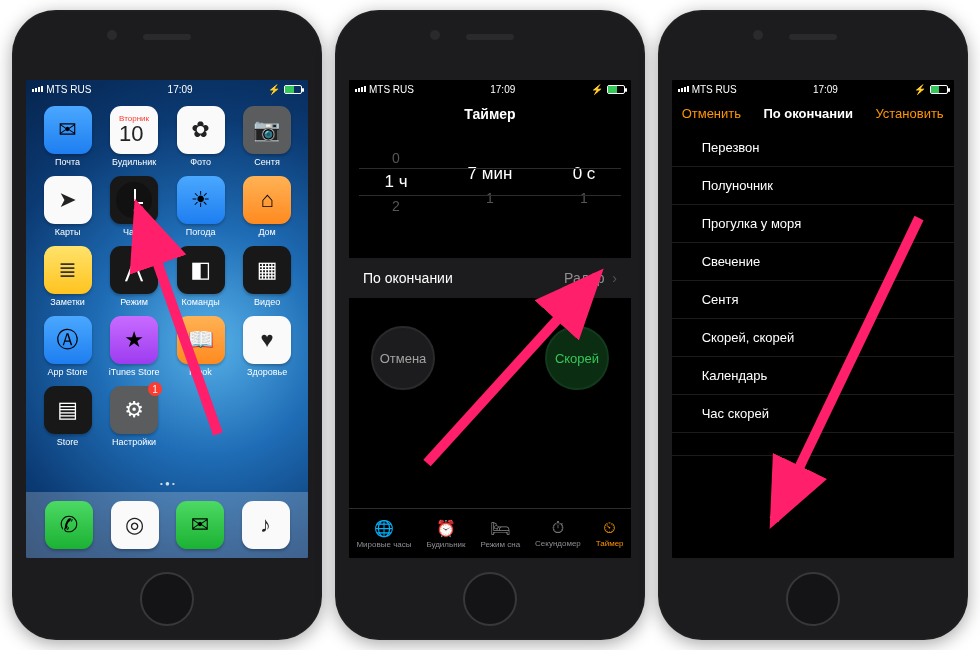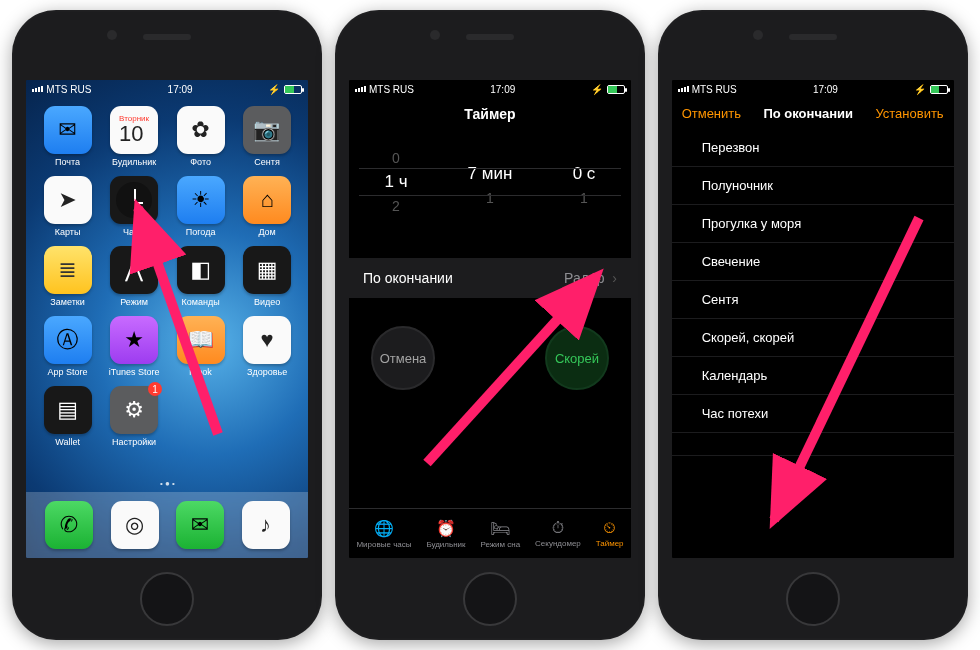--- a/index.html
+++ b/index.html
@@ -245,21 +245,21 @@
           <div class="app">
             <div class="tile c-orange">📖</div>
                    <div class="lbl">iBook</div>
           </div>
           <div class="app">
             <div class="tile c-white">♥</div>
                    <div class="lbl">Здоровье</div>
           </div>
           <div class="app">
             <div class="tile c-black">▤</div>
-                   <div class="lbl">Wallet</div>
+                   <div class="lbl">Store</div>
           </div>
           <div class="app">
             <div class="tile c-grey">⚙<span class="badge">1</span></div>
                    <div class="lbl">Настройки</div>
           </div>
         </div>
       <div class="pager">• ● •</div>
       <div class="dock" id="dock1">
           <div class="tile c-green">✆</div>
           <div class="tile c-white">◎</div>
@@ -416,21 +416,21 @@
           <div class="sound-item">
             <span>Сентя</span>
           </div>
           <div class="sound-item">
             <span>Скорей, скорей</span>
           </div>
           <div class="sound-item">
             <span>Календарь</span>
           </div>
           <div class="sound-item">
-            <span>Час потехи</span>
+            <span>Час скорей</span>
           </div>
           <div class="sound-item"></div>
         </div>
     </div>
 
     <div class="arrow" style="left:72px; top:128px;">
       <svg width="200" height="330">
         <defs>
             <marker id="ah3" markerWidth="8" markerHeight="8" refX="6" refY="3" orient="auto">
           <path d="M0,0 L7,3 L0,6 Z" fill="#ff1f6a"></path>

